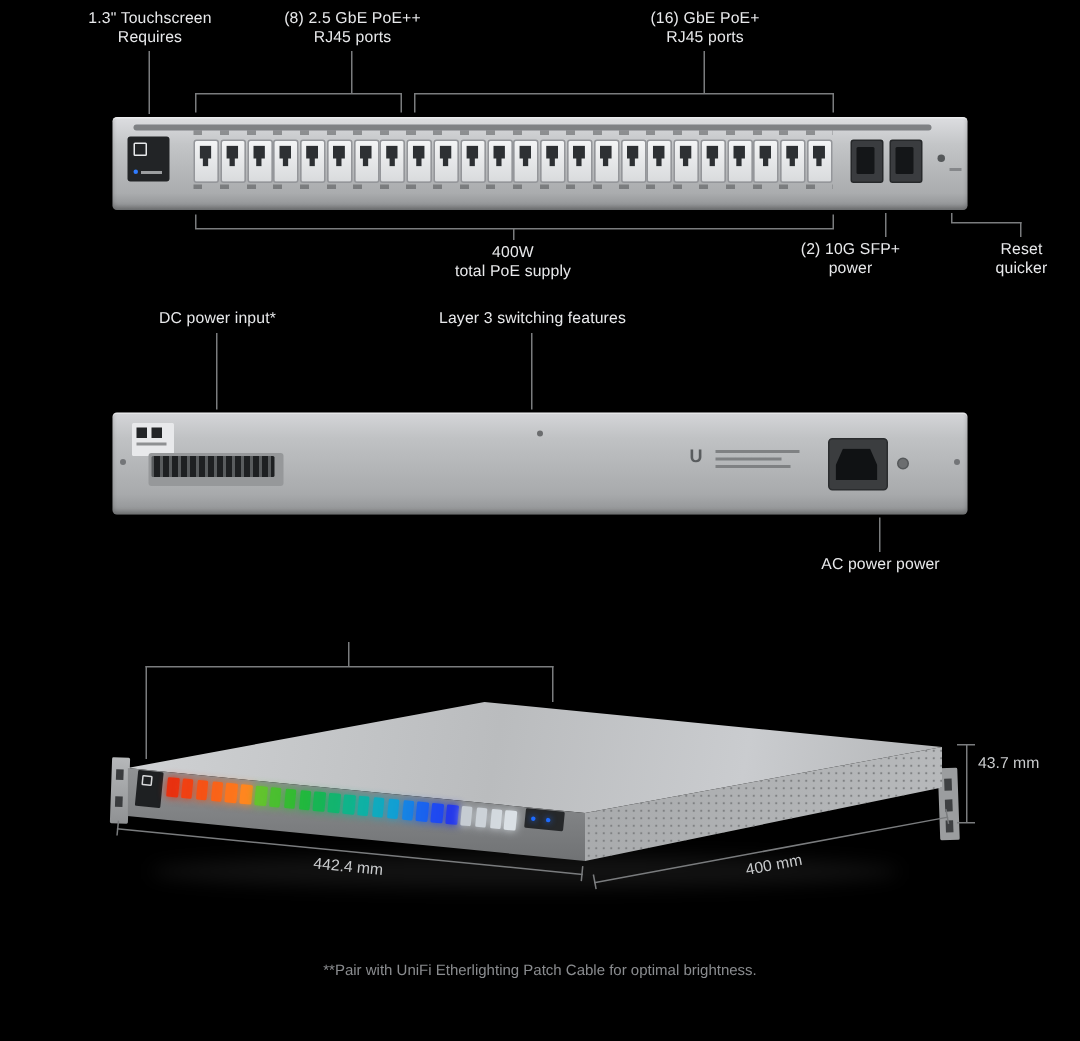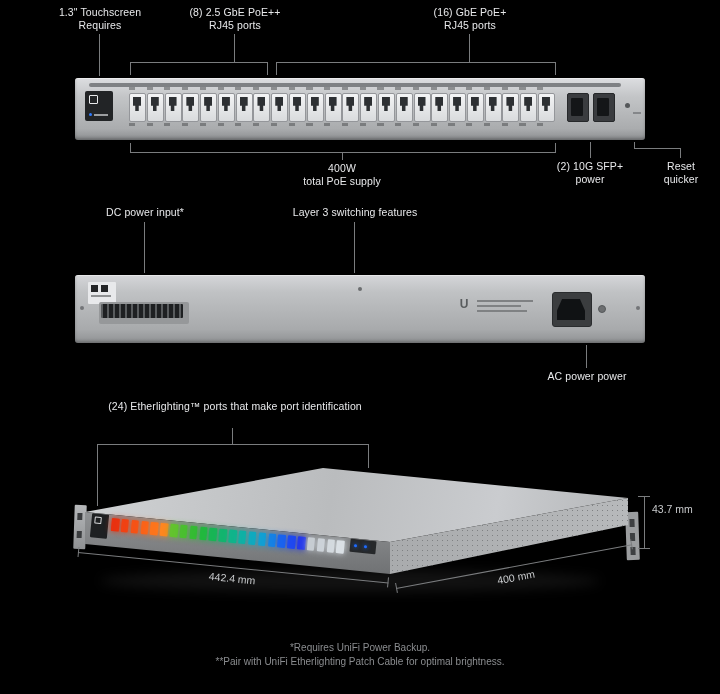--- a/index.html
+++ b/index.html
@@ -161,21 +161,21 @@
 
     <div class="hline" style="left:130px;top:152px;width:426px;"></div>
     <div class="vline" style="left:130px;top:143px;height:9px;"></div>
     <div class="vline" style="left:555px;top:143px;height:9px;"></div>
     <div class="vline" style="left:342px;top:152px;height:8px;"></div>
     <div class="callout" style="left:282px;top:162px;width:120px;">
       <div>400W</div>
       <div>total PoE supply</div>
     </div>
     <div class="vline" style="left:590px;top:142px;height:16px;"></div>
-    <div class="callout" style="left:548px;top:160px;width:84px;">
+    <div class="callout" style="left:525px;top:160px;width:84px;">
       <div>(2) 10G SFP+</div>
       <div>power</div>
     </div>
     <div class="vline" style="left:634px;top:142px;height:6px;"></div>
     <div class="hline" style="left:634px;top:148px;width:47px;"></div>
     <div class="vline" style="left:680px;top:148px;height:10px;"></div>
     <div class="callout" style="left:645px;top:160px;width:72px;">
       <div>Reset</div>
       <div>quicker</div>
     </div>
@@ -210,21 +210,20 @@
       <div class="dot" style="left:5px;top:31px;width:4px;height:4px;background:#737578;"></div>
       <div class="dot" style="left:561px;top:31px;width:4px;height:4px;background:#737578;"></div>
     </div>
 
     <div class="vline" style="left:586px;top:345px;height:23px;"></div>
     <div class="callout" style="left:527px;top:370px;width:120px;">AC power power</div>
   </div>
 
   <div>
     <div class="callout" style="left:35px;top:400px;width:400px;">
-      <div>(24) Etherlighting™ ports that make port identification</div>
     </div>
     <div class="vline" style="left:232px;top:428px;height:16px;"></div>
     <div class="hline" style="left:97px;top:444px;width:272px;"></div>
     <div class="vline" style="left:97px;top:444px;height:62px;"></div>
     <div class="vline" style="left:368px;top:444px;height:24px;"></div>
 
     <div style="position:absolute;left:100px;top:570px;width:500px;height:22px;background:rgba(120,122,124,0.15);border-radius:50%;filter:blur(6px);"></div>
     <div style="position:absolute;left:74px;top:505px;width:12px;height:44px;background:linear-gradient(#b6b8ba,#8f9193);border-radius:1px;transform:rotate(2deg);">
       <div style="position:absolute;left:3px;top:8px;width:5px;height:7px;background:#3a3c3e;"></div>
       <div style="position:absolute;left:3px;top:26px;width:5px;height:7px;background:#3a3c3e;"></div>
@@ -285,17 +284,16 @@
 
     <div style="position:absolute;left:396px;top:588px;width:240px;height:26px;transform:rotate(-10.5deg);transform-origin:left top;">
       <div class="hline" style="left:0;top:0;width:240px;"></div>
       <div class="vline" style="left:0;top:-5px;height:10px;"></div>
       <div class="vline" style="left:239px;top:-5px;height:10px;"></div>
       <div class="dim" style="left:0;right:0;top:5px;">400 mm</div>
     </div>
   </div>
 
   <div style="position:absolute;left:110px;top:641px;width:500px;">
-    <div class="foot">*Requires UniFi Power Backup.</div>
     <div class="foot">**Pair with UniFi Etherlighting Patch Cable for optimal brightness.</div>
   </div>
 
 </div>
 
 </body></html>

